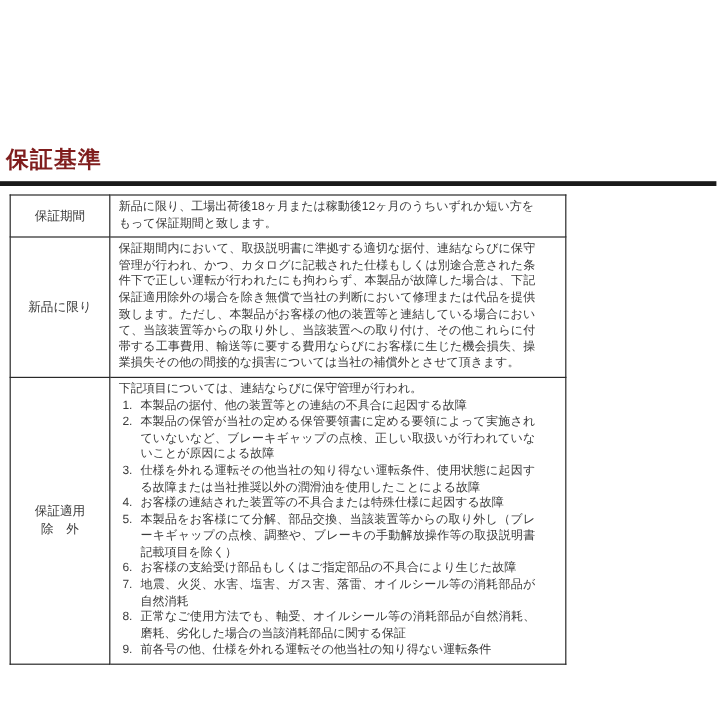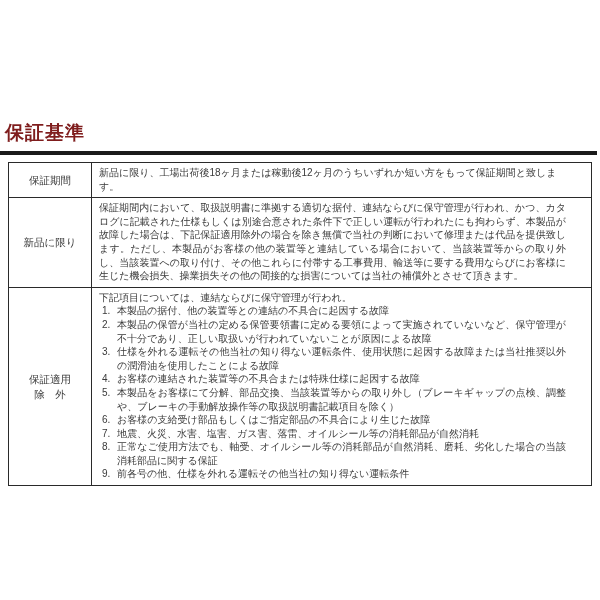--- a/index.html
+++ b/index.html
@@ -31,21 +31,21 @@
     left: 0;
     top: 151px;
     width: 597px;
     height: 4px;
     background: #1a1a1a;
   }
   .warranty-table {
     position: absolute;
     left: 8px;
     top: 162px;
-    width: 584px;
+    width: 464px;
     border-collapse: collapse;
     table-layout: fixed;
   }
   .warranty-table td {
     border: 1.4px solid #2a2a2a;
   }
   td.hcell {
     width: 78px;
     text-align: center;
     vertical-align: middle;
@@ -111,21 +111,21 @@
     </tr>
     <tr class="row-exclusion">
       <td class="hcell">
         <div>保証適用</div>
         <div class="hline2">除　外</div>
       </td>
       <td class="bcell">
         <p class="exclusion-intro">下記項目については、連結ならびに保守管理が行われ。</p>
         <ol class="exclusion-list">
           <li>本製品の据付、他の装置等との連結の不具合に起因する故障</li>
-          <li>本製品の保管が当社の定める保管要領書に定める要領によって実施されていないなど、保守管理が不十分であり、正しい取扱いが行われていないことが原因による故障</li>
+          <li>本製品の保管が当社の定める保管要領書に定める要領によって実施されていないなど、ブレーキギャップの点検、正しい取扱いが行われていないことが原因による故障</li>
           <li>仕様を外れる運転その他当社の知り得ない運転条件、使用状態に起因する故障または当社推奨以外の潤滑油を使用したことによる故障</li>
           <li>お客様の連結された装置等の不具合または特殊仕様に起因する故障</li>
           <li>本製品をお客様にて分解、部品交換、当該装置等からの取り外し（ブレーキギャップの点検、調整や、ブレーキの手動解放操作等の取扱説明書記載項目を除く）</li>
           <li>お客様の支給受け部品もしくはご指定部品の不具合により生じた故障</li>
           <li>地震、火災、水害、塩害、ガス害、落雷、オイルシール等の消耗部品が自然消耗</li>
           <li>正常なご使用方法でも、軸受、オイルシール等の消耗部品が自然消耗、磨耗、劣化した場合の当該消耗部品に関する保証</li>
           <li>前各号の他、仕様を外れる運転その他当社の知り得ない運転条件</li>
         </ol>
       </td>
     </tr>

